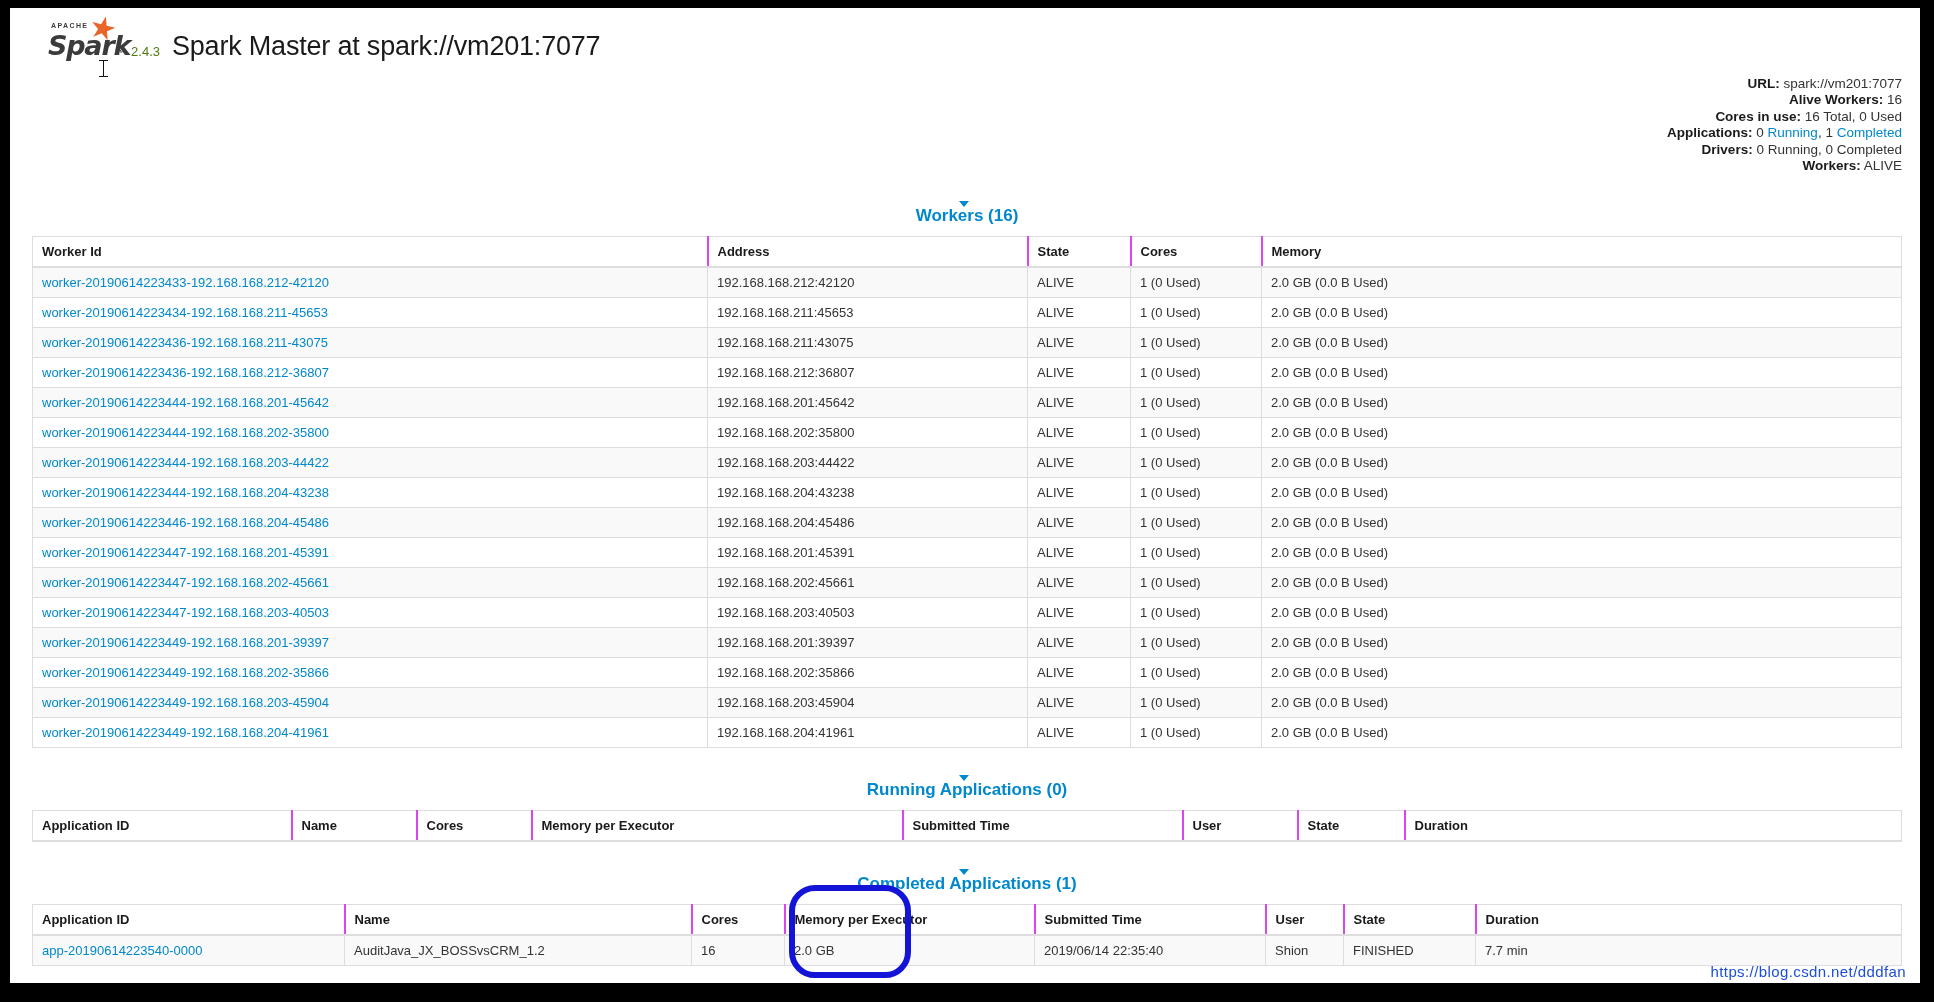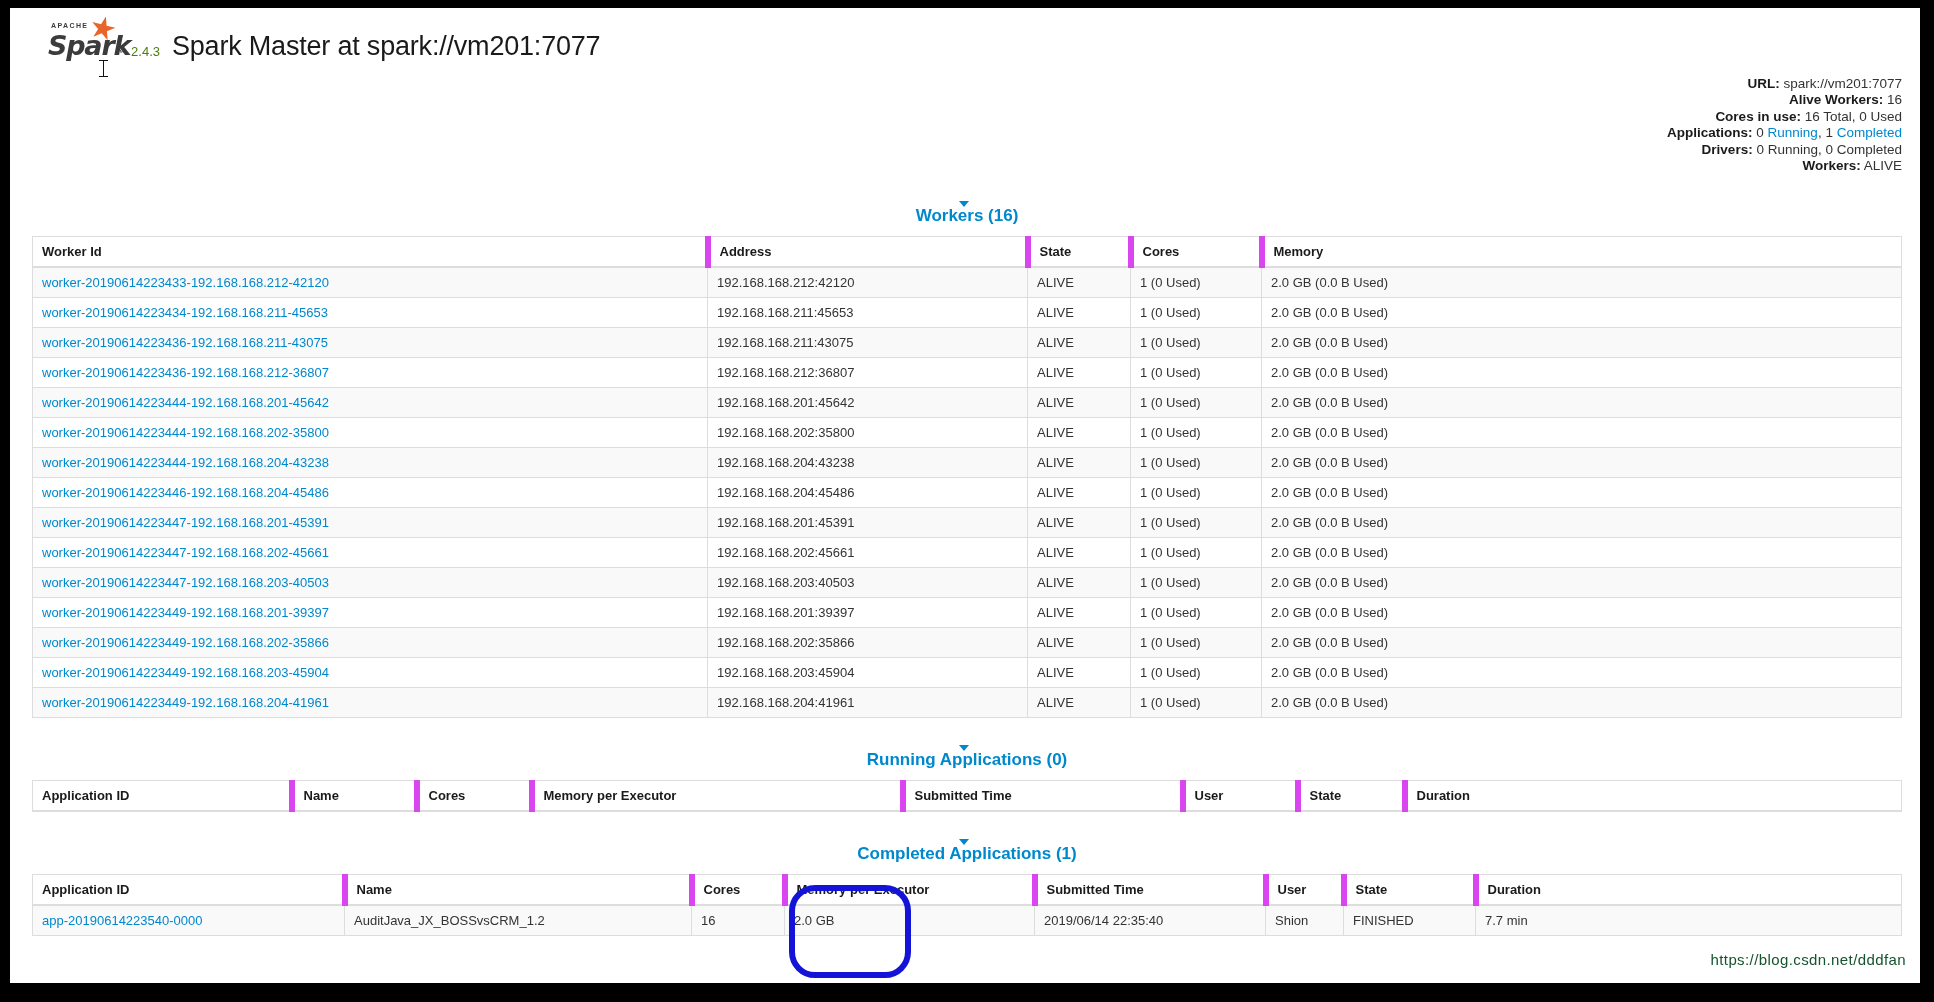--- a/index.html
+++ b/index.html
@@ -132,21 +132,21 @@
     color: #333;
     background: #fff;
     border: 1px solid #dddddd;
   }
   thead th {
     text-align: left;
     font-weight: bold;
     color: #1a1a1a;
     padding: 7px 9px;
     border-bottom: 2px solid #dddddd;
-    border-right: 6px solid #d946ef;
+    border-right: 2px solid #d946ef;
     background: #ffffff;
     white-space: nowrap;
     font-size: 13px;
   }
   thead th:last-child { border-right: none; }
   tbody td {
     padding: 7px 9px;
     border-top: 1px solid #dddddd;
     border-right: 1px solid #dddddd;
     vertical-align: middle;
@@ -193,23 +193,23 @@
     border: 6px solid #1414d8;
     border-radius: 26px;
     pointer-events: none;
     z-index: 20;
   }
 
   
   .watermark {
     position: absolute;
     right: 14px;
-    bottom: 15px;
+    bottom: 3px;
     font-size: 15px;
-    color: #14532d;
+    color: #1d4ed8;
     letter-spacing: 0.4px;
     white-space: nowrap;
     z-index: 5;
   }
 
   
   .text-caret {
     position: absolute;
     left: 88px;
     top: 52px;
@@ -328,20 +328,27 @@
           <tr>
             <td><a class="lnk">worker-20190614223444-192.168.168.201-45642</a></td>
             <td>192.168.168.201:45642</td>
             <td>ALIVE</td>
             <td>1 (0 Used)</td>
             <td>2.0 GB (0.0 B Used)</td>
           </tr>
           <tr>
             <td><a class="lnk">worker-20190614223444-192.168.168.202-35800</a></td>
             <td>192.168.168.202:35800</td>
+            <td>ALIVE</td>
+            <td>1 (0 Used)</td>
+            <td>2.0 GB (0.0 B Used)</td>
+          </tr>
+          <tr>
+            <td><a class="lnk">worker-20190614223444-192.168.168.203-44422</a></td>
+            <td>192.168.168.203:44422</td>
             <td>ALIVE</td>
             <td>1 (0 Used)</td>
             <td>2.0 GB (0.0 B Used)</td>
           </tr>
           <tr>
             <td><a class="lnk">worker-20190614223444-192.168.168.204-43238</a></td>
             <td>192.168.168.204:43238</td>
             <td>ALIVE</td>
             <td>1 (0 Used)</td>
             <td>2.0 GB (0.0 B Used)</td>

